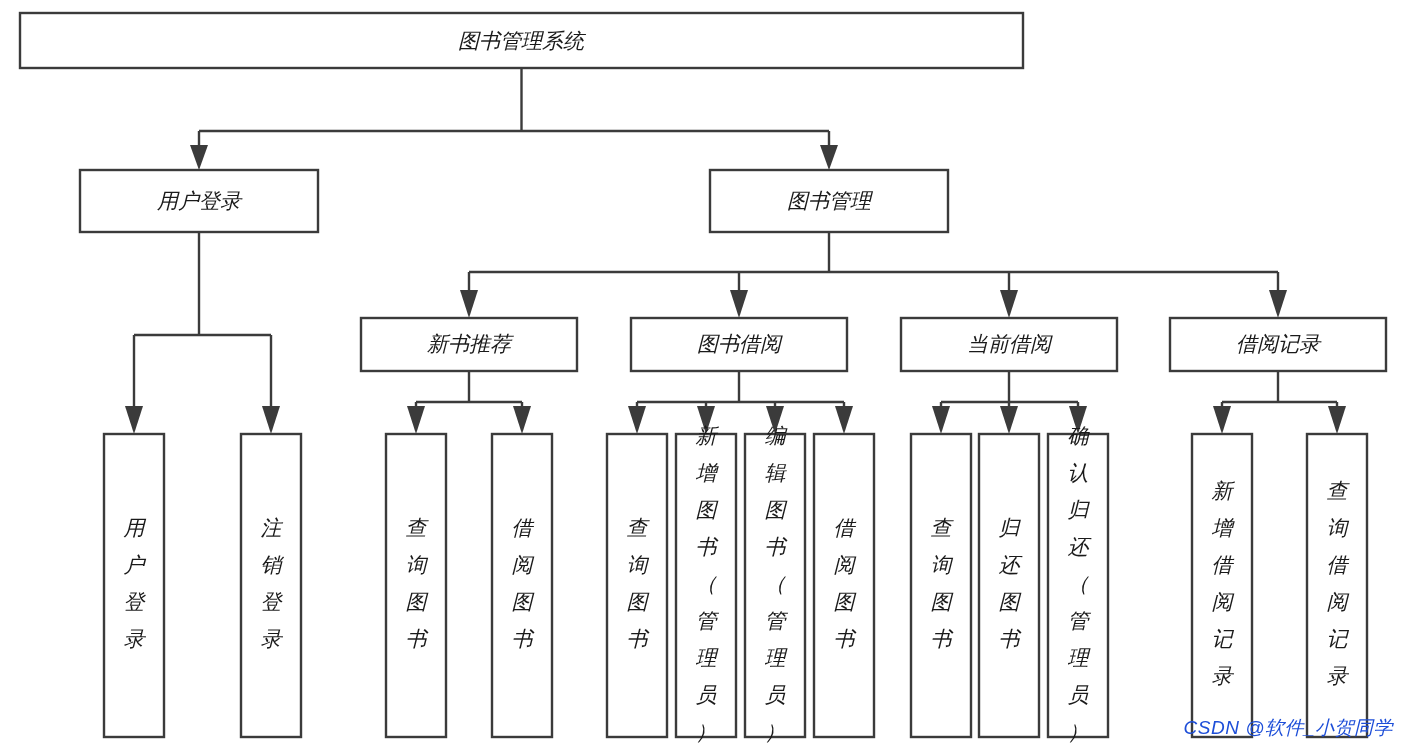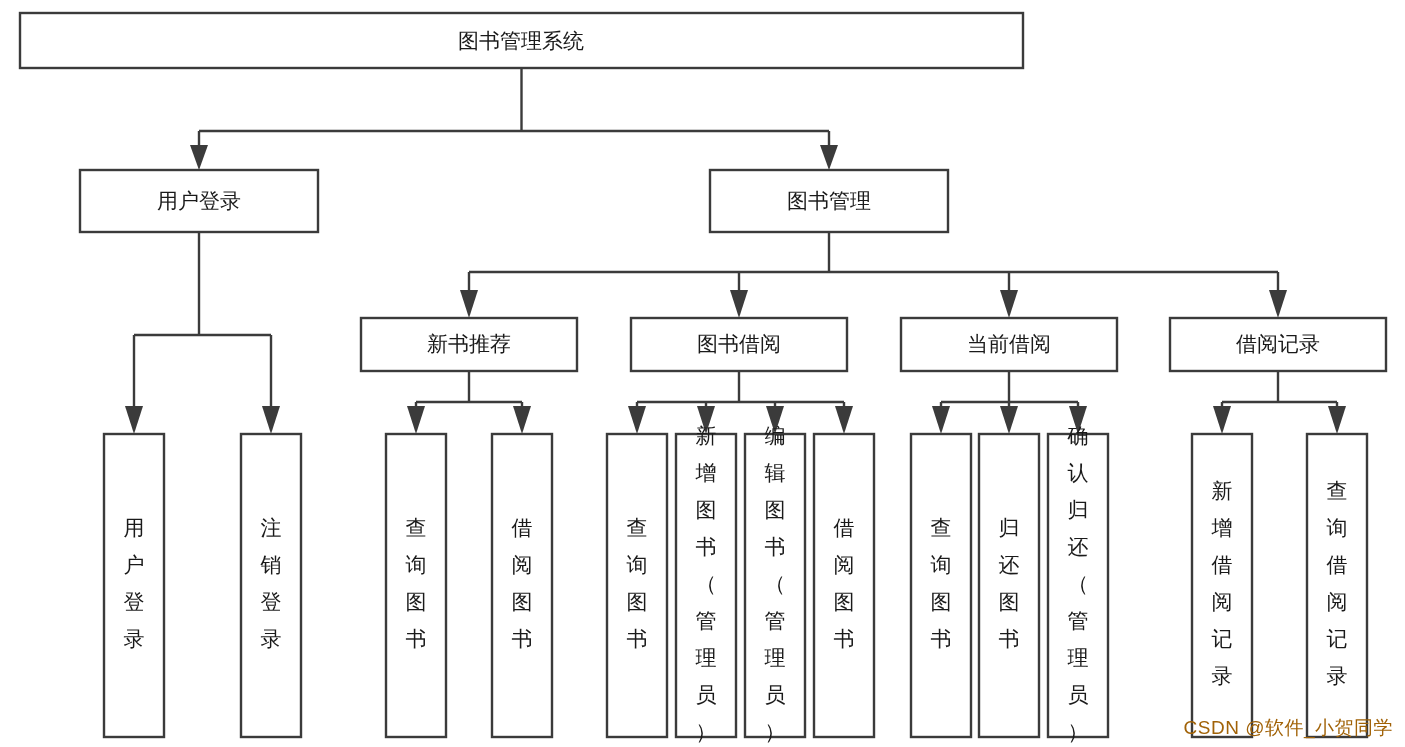--- a/index.html
+++ b/index.html
@@ -13,20 +13,21 @@
     height: 747px;
     font-family: "Liberation Sans", "DejaVu Sans", sans-serif;
     overflow: hidden;
     position: relative;
   }
   #diagram-root {
     position: relative;
     width: 1405px;
     height: 747px;
     background: #ffffff;
+    font-style: italic;
   }
   svg.diagram-canvas {
     position: absolute;
     left: 0;
     top: 0;
     width: 1405px;
     height: 747px;
     display: block;
   }
   .node-box {
@@ -56,21 +57,21 @@
     font-size: 21px;
     fill: #1a1a1a;
     text-anchor: middle;
   }
   .watermark-text {
     position: absolute;
     right: 12px;
     bottom: 6px;
     font-family: "Liberation Sans", "DejaVu Sans", sans-serif;
     font-size: 19px;
-    color: #a16207;
+    color: #1d4ed8;
     letter-spacing: 0.5px;
     white-space: nowrap;
     user-select: none;
   }
 </style>
 </head>
 <body>
 
 <div id="diagram-root">
   <svg class="diagram-canvas" viewBox="0 0 1405 747" xmlns="http://www.w3.org/2000/svg">

